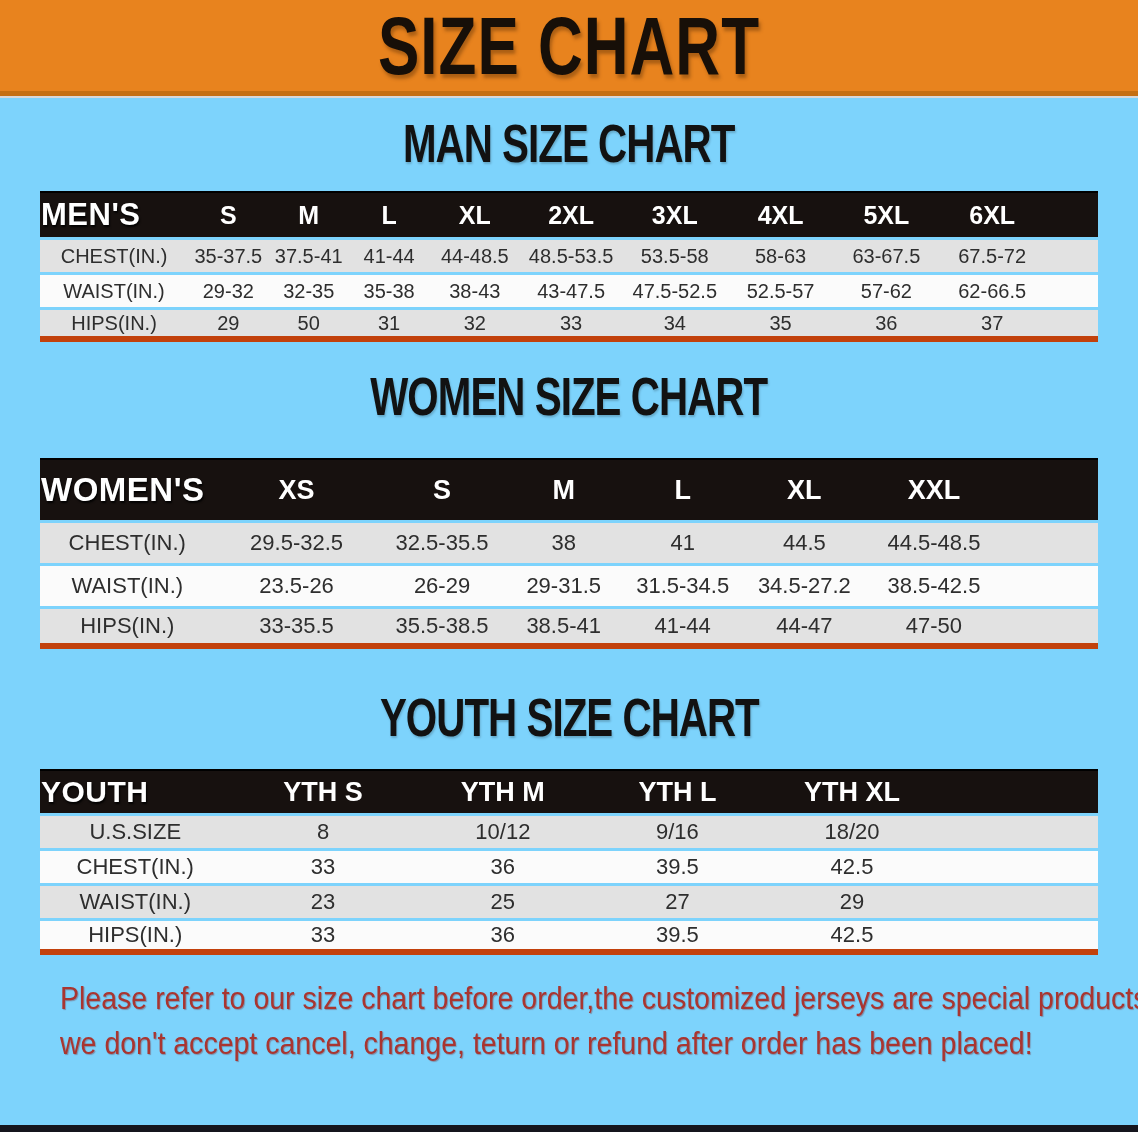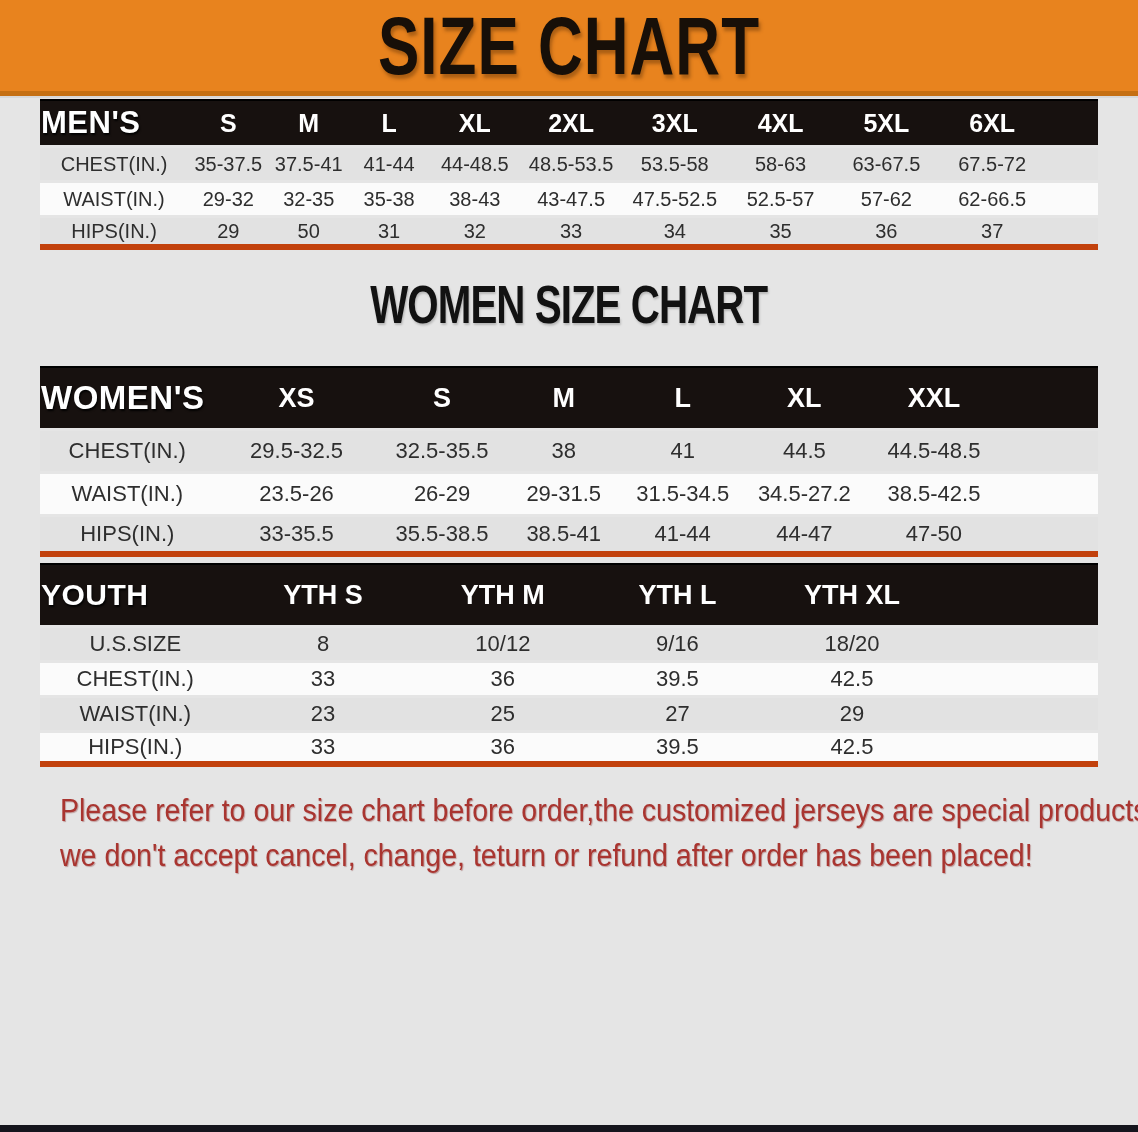--- a/index.html
+++ b/index.html
@@ -1,18 +1,18 @@
 <!DOCTYPE html>
 <html><head>
 <meta charset="utf-8">
 <style>
   * { box-sizing: border-box; }
   html,body { margin:0; padding:0; background:#ffffff; }
   body { font-family:"Liberation Sans", sans-serif; }
-  .page { position:relative; width:1138px; height:1132px; background:#e5e5e5; overflow:hidden; }
+  .page { position:relative; width:1138px; height:1132px; background:#7dd3fc; overflow:hidden; }
 
   
   .banner {
     height:96px; background:#E8831E;
     border-bottom:5px solid #C56F12;
     box-shadow:0 2px 0 #d8d8d8;
     display:flex; align-items:center; justify-content:center;
   }
   .banner-title {
     margin:0; font-size:62px; font-weight:800; color:#170F08;
@@ -45,21 +45,21 @@
   tbody tr:last-child td { border-bottom:6px solid #c2410c; }
 
   .tbl-men thead th { height:46px; font-size:25px; }
   .tbl-men th.corner { font-size:31px; }
   .tbl-men td { height:32px; font-size:20px; }
 
   .tbl-women thead th { height:62px; font-size:27px; }
   .tbl-women th.corner { font-size:33px; }
   .tbl-women td { height:40px; font-size:22px; }
 
-  .tbl-youth thead th { height:62px; font-size:27px; }
+  .tbl-youth thead th { height:44px; font-size:27px; }
   .tbl-youth th.corner { font-size:30px; }
   .tbl-youth td { height:32px; font-size:22px; }
 
   
   .disclaimer { margin:18px 0 0 20px; }
   .dline {
     display:block; white-space:nowrap;
     font-size:31px; line-height:45px; color:#A93530;
     transform:scaleX(0.92); transform-origin:left center;
     text-shadow:1px 1px 1px rgba(120,20,20,0.35);
@@ -72,20 +72,21 @@
 <body>
 
 <div class="page">
 
   <header class="banner">
     <h1 class="banner-title">SIZE CHART</h1>
   </header>
 
   <main>
 
+    <h2 class="section-heading hd-men"><span class="cond">MAN SIZE CHART</span></h2>
 
     <table class="size-table tbl-men">
       <colgroup>
         <col style="width:14%">
           <col style="width:7.6%">
           <col style="width:7.6%">
           <col style="width:7.6%">
         <col style="width:8.6%">
           <col style="width:9.6%">
           <col style="width:10%">
@@ -204,20 +205,21 @@
             <td class="val">35.5-38.5</td>
             <td class="val">38.5-41</td>
             <td class="val">41-44</td>
             <td class="val">44-47</td>
             <td class="val">47-50</td>
             <td class="val"></td>
           </tr>
         </tbody>
     </table>
 
+    <h2 class="section-heading hd-youth"><span class="cond">YOUTH SIZE CHART</span></h2>
 
     <table class="size-table tbl-youth">
       <colgroup>
         <col style="width:18%">
           <col style="width:17.5%">
           <col style="width:16.5%">
         <col style="width:16.5%">
           <col style="width:16.5%">
           <col style="width:15%">
       </colgroup>

